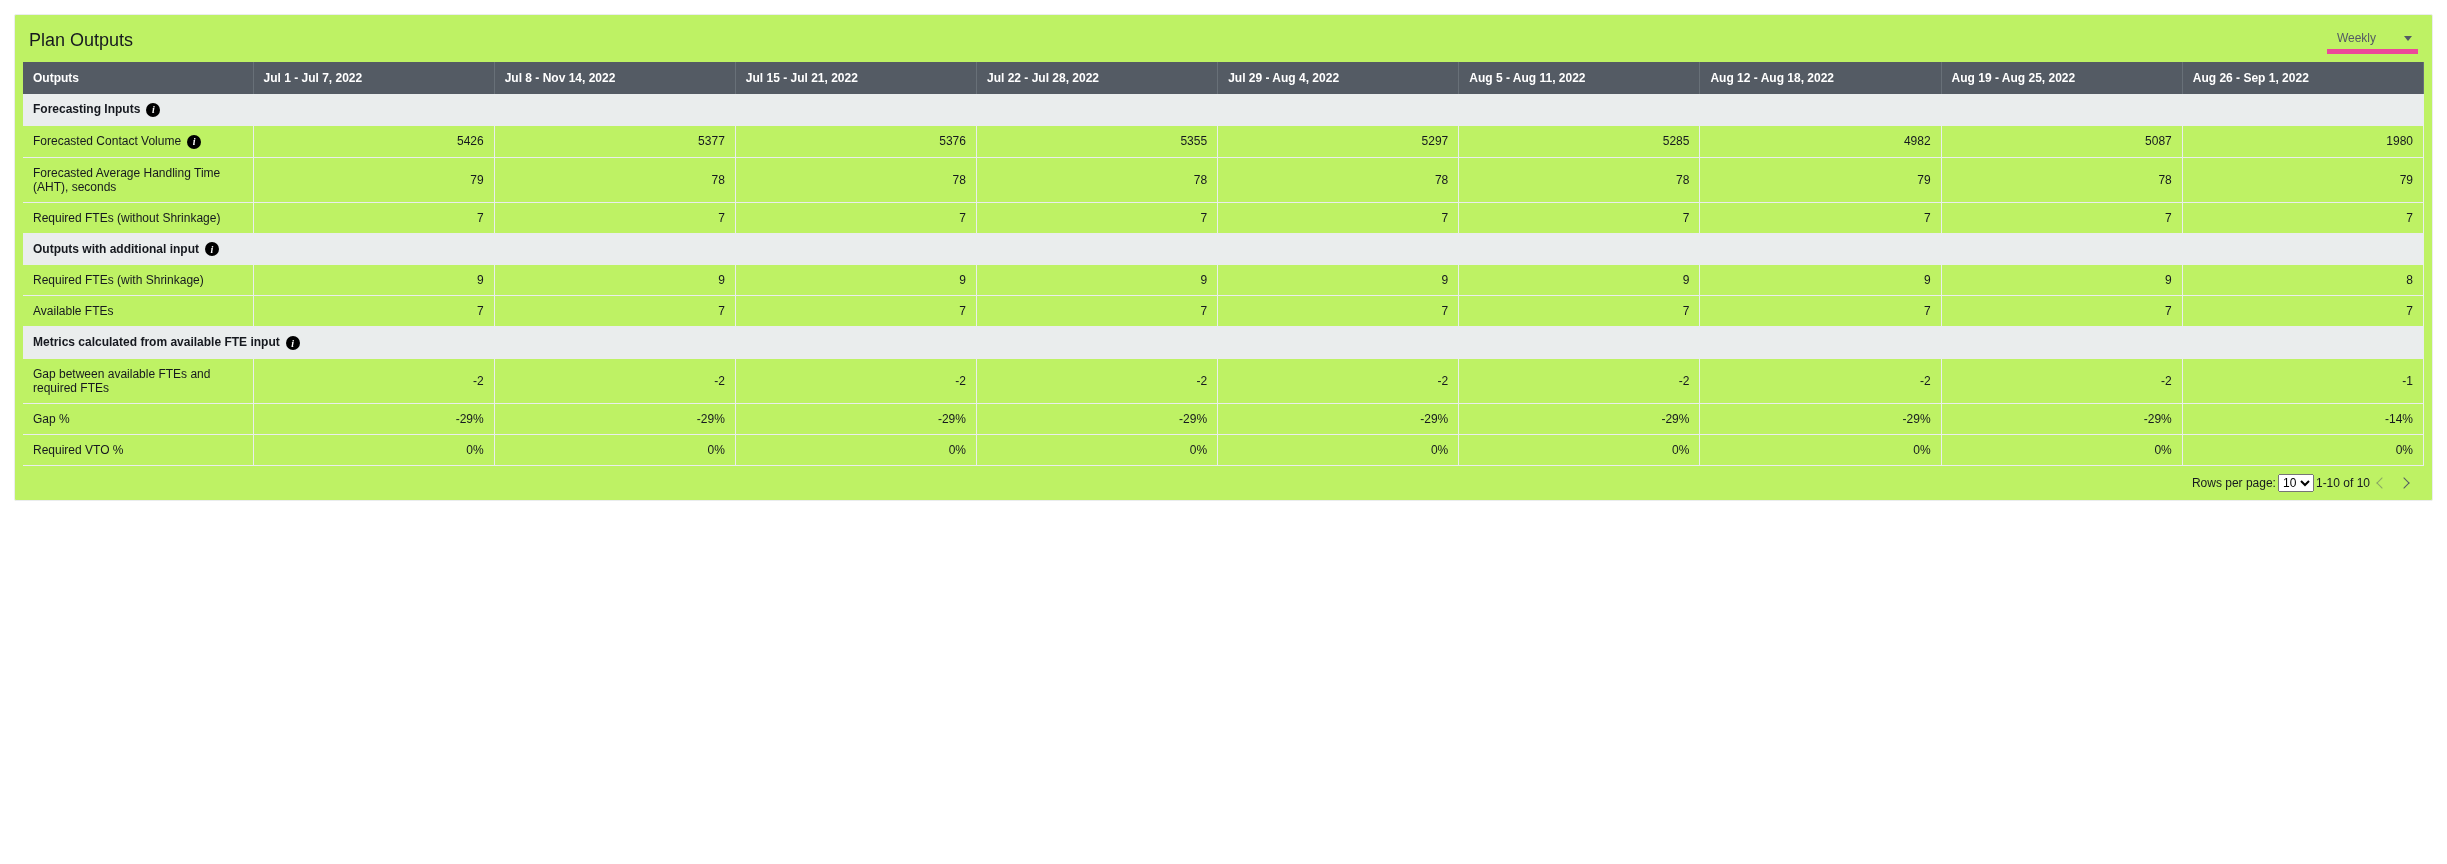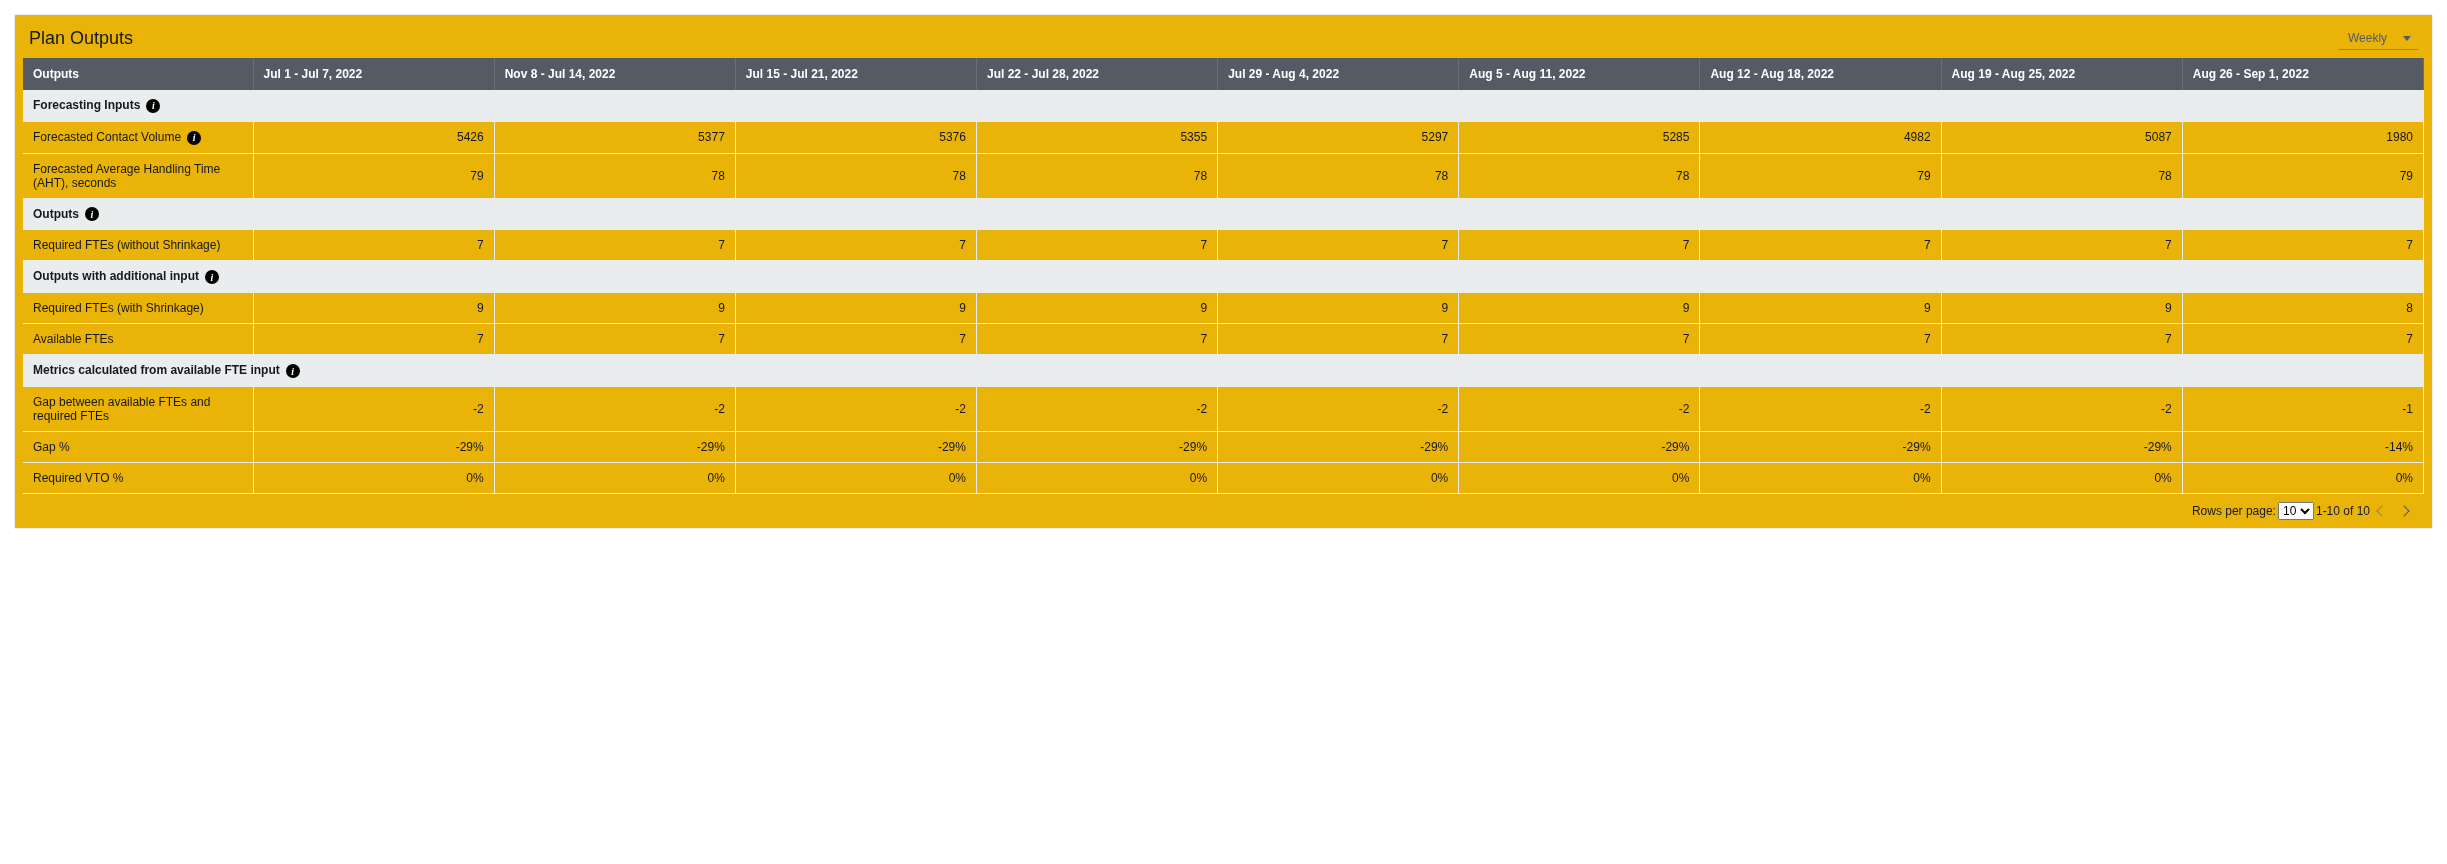--- a/index.html
+++ b/index.html
@@ -8,42 +8,42 @@
     font-family: "Amazon Ember", "Helvetica Neue", Arial, sans-serif;
     font-size: 12px;
     color: #16191f;
     background: #ffffff;
     padding: 14px;
   }
   .card {
     border: 1px solid #eaeded;
     border-radius: 2px;
     padding: 12px 8px 4px 8px;
-    background: #eab308;
+    background: #bef264;
   }
   .hdr {
     display: flex;
     justify-content: space-between;
     align-items: center;
     padding: 0 6px 8px 6px;
   }
   .title {
     font-size: 18px;
     font-weight: 400;
     color: #16191f;
   }
   .period-select {
     display: flex;
     align-items: center;
-    gap: 16px;
-    border-bottom: 1px solid #ec4899;
+    gap: 28px;
+    border-bottom: 5px solid #ec4899;
     padding: 4px 6px 4px 10px;
     cursor: pointer;
     min-width: 80px;
-    justify-content: flex-start;
+    justify-content: flex-end;
     color:#545b64;
   }
   .caret-down {
     width: 0; height: 0;
     border-left: 4px solid transparent;
     border-right: 4px solid transparent;
     border-top: 5px solid #545b64;
   }
   table {
     width: 100%;
@@ -122,21 +122,21 @@
       <span>Weekly</span>
       <span class="caret-down"></span>
     </div>
   </div>
 
   <table>
     <thead>
       <tr id="head-row">
           <th>Outputs</th>
           <th>Jul 1 - Jul 7, 2022</th>
-          <th>Nov 8 - Jul 14, 2022</th>
+          <th>Jul 8 - Nov 14, 2022</th>
           <th>Jul 15 - Jul 21, 2022</th>
           <th>Jul 22 - Jul 28, 2022</th>
           <th>Jul 29 - Aug 4, 2022</th>
           <th>Aug 5 - Aug 11, 2022</th>
           <th>Aug 12 - Aug 18, 2022</th>
           <th>Aug 19 - Aug 25, 2022</th>
           <th>Aug 26 - Sep 1, 2022</th>
         </tr>
     </thead>
     <tbody id="body-rows">
@@ -160,23 +160,20 @@
           <td class="val">79</td>
           <td class="val">78</td>
           <td class="val">78</td>
           <td class="val">78</td>
           <td class="val">78</td>
           <td class="val">78</td>
           <td class="val">79</td>
           <td class="val">78</td>
           <td class="val">79</td>
         </tr>
-        <tr class="section">
-          <td colspan="10">Outputs<span class="info-icon">i</span></td>
-        </tr>
         <tr>
           <td class="metric-label">Required FTEs (without Shrinkage)</td>
           <td class="val">7</td>
           <td class="val">7</td>
           <td class="val">7</td>
           <td class="val">7</td>
           <td class="val">7</td>
           <td class="val">7</td>
           <td class="val">7</td>
           <td class="val">7</td>

